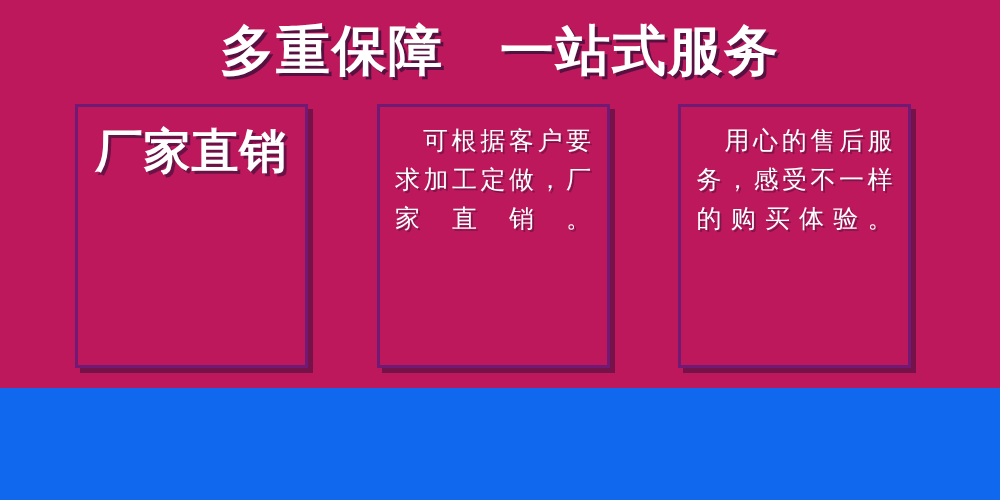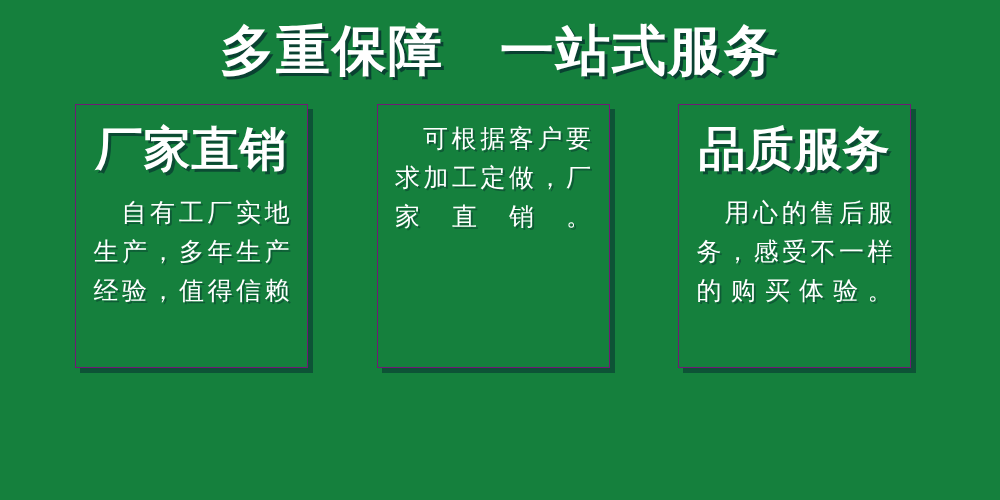--- a/index.html
+++ b/index.html
@@ -9,22 +9,22 @@
   body {
     width: 1000px;
     height: 500px;
     overflow: hidden;
     background: #1068ee;
     font-family: "DejaVu Sans", "Liberation Sans", sans-serif;
   }
   #banner {
     position: relative;
     width: 1000px;
-    height: 500px;
-    background: #15803d;
+    height: 388px;
+    background: #be185d;
     box-sizing: border-box;
   }
   #main-title {
     position: absolute;
     left: 0;
     top: 18px;
     width: 1000px;
     text-align: center;
     color: #ffffff;
     font-size: 54px;
@@ -43,21 +43,21 @@
     display: flex;
     flex-direction: row;
     justify-content: space-between;
     align-items: stretch;
   }
   .card {
     position: relative;
     width: 233px;
     height: 264px;
     box-sizing: border-box;
-    border: 1px solid #701a75;
+    border: 3px solid #701a75;
     background: transparent;
     box-shadow: 5px 5px 0 rgba(0, 10, 45, 0.38);
     display: flex;
     flex-direction: column;
     align-items: center;
   }
   .card-title {
     margin-top: 14px;
     color: #ffffff;
     font-size: 47px;
@@ -86,26 +86,24 @@
 <body>
 
 <div id="banner">
 
   <div id="main-title">多重保障　一站式服务</div>
 
   <div id="cards">
 
     <div class="card card-1">
       <div class="card-title">厂家直销</div>
-      <div class="card-body">自有工厂实地生产，多年生产经验，值得信赖</div>
     </div>
 
     <div class="card card-2">
       <div class="card-body">可根据客户要求加工定做，厂家直销。</div>
     </div>
 
     <div class="card card-3">
-      <div class="card-title">品质服务</div>
       <div class="card-body">用心的售后服务，感受不一样的购买体验。</div>
     </div>
 
   </div>
 </div>
 
 </body></html>

